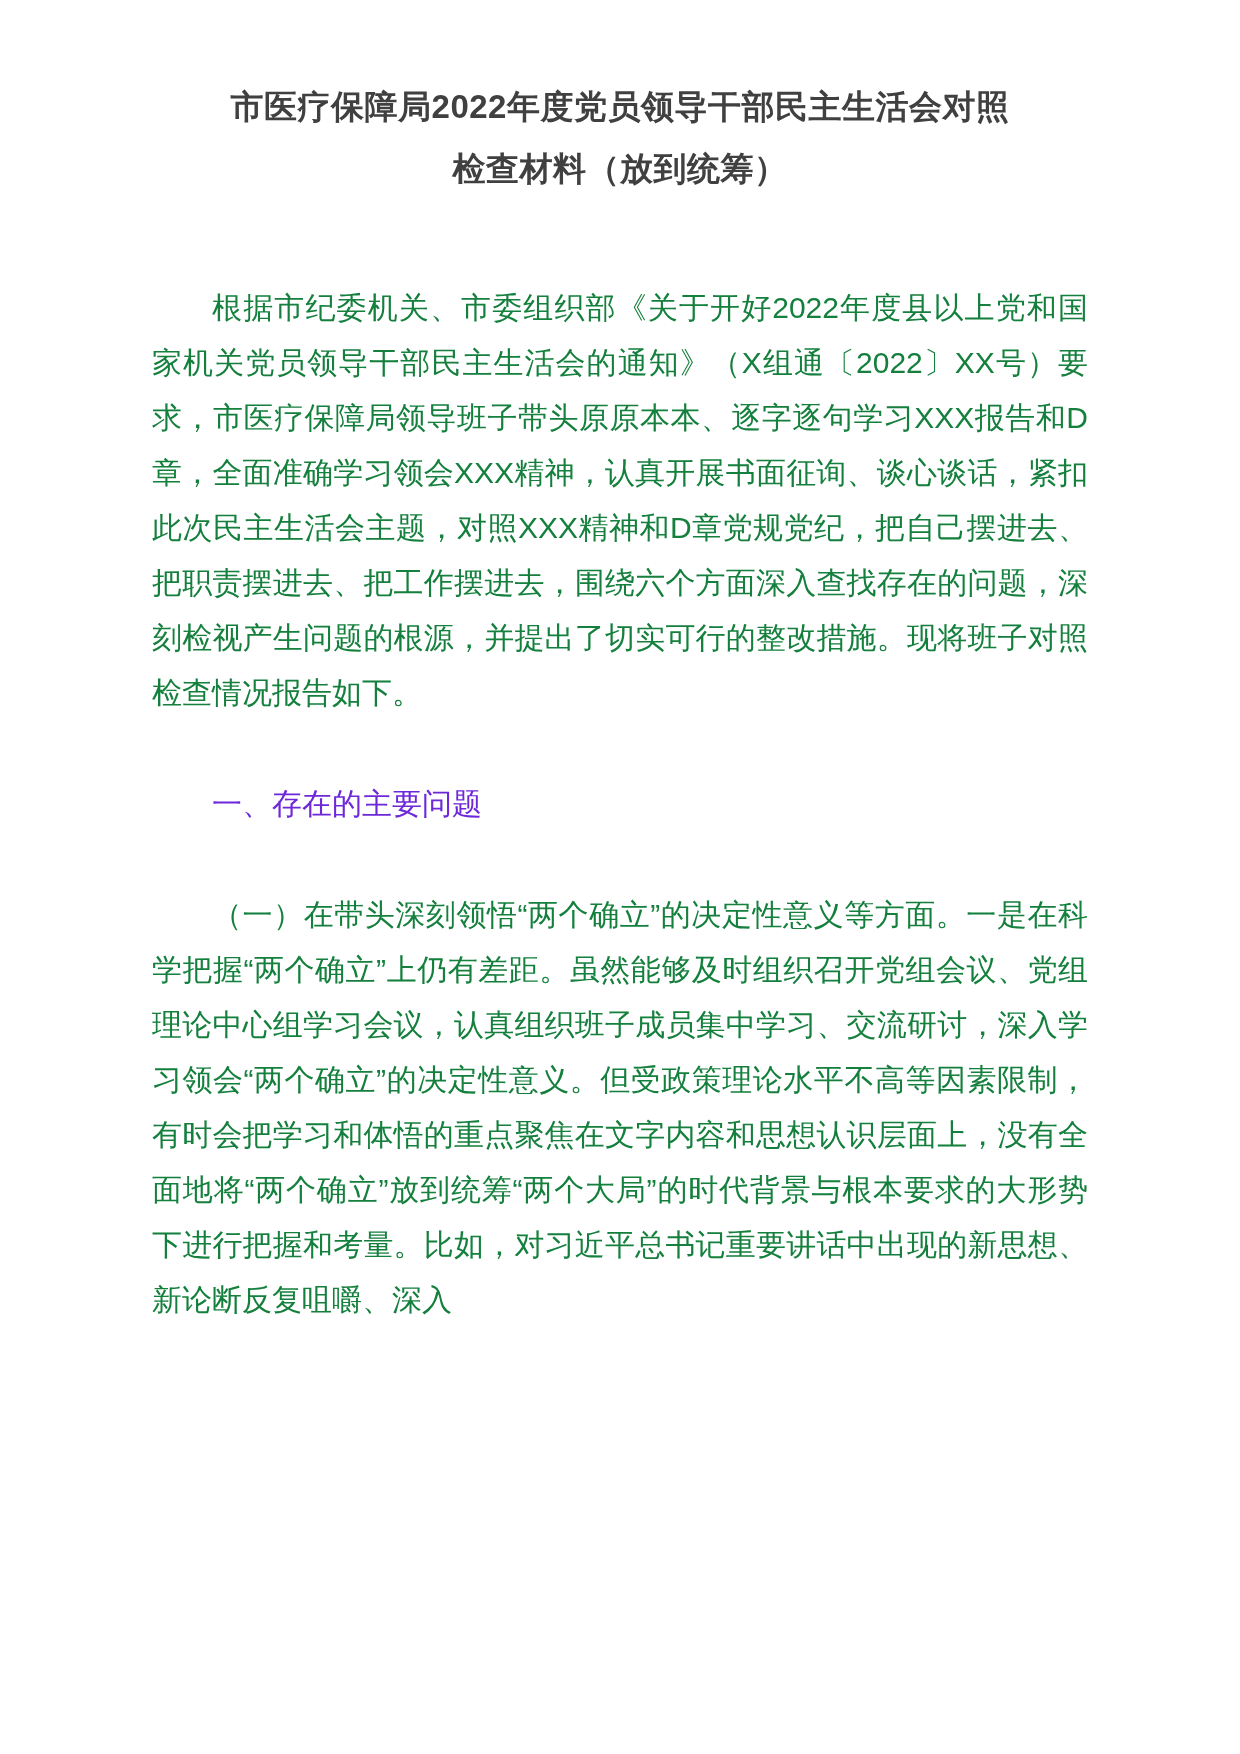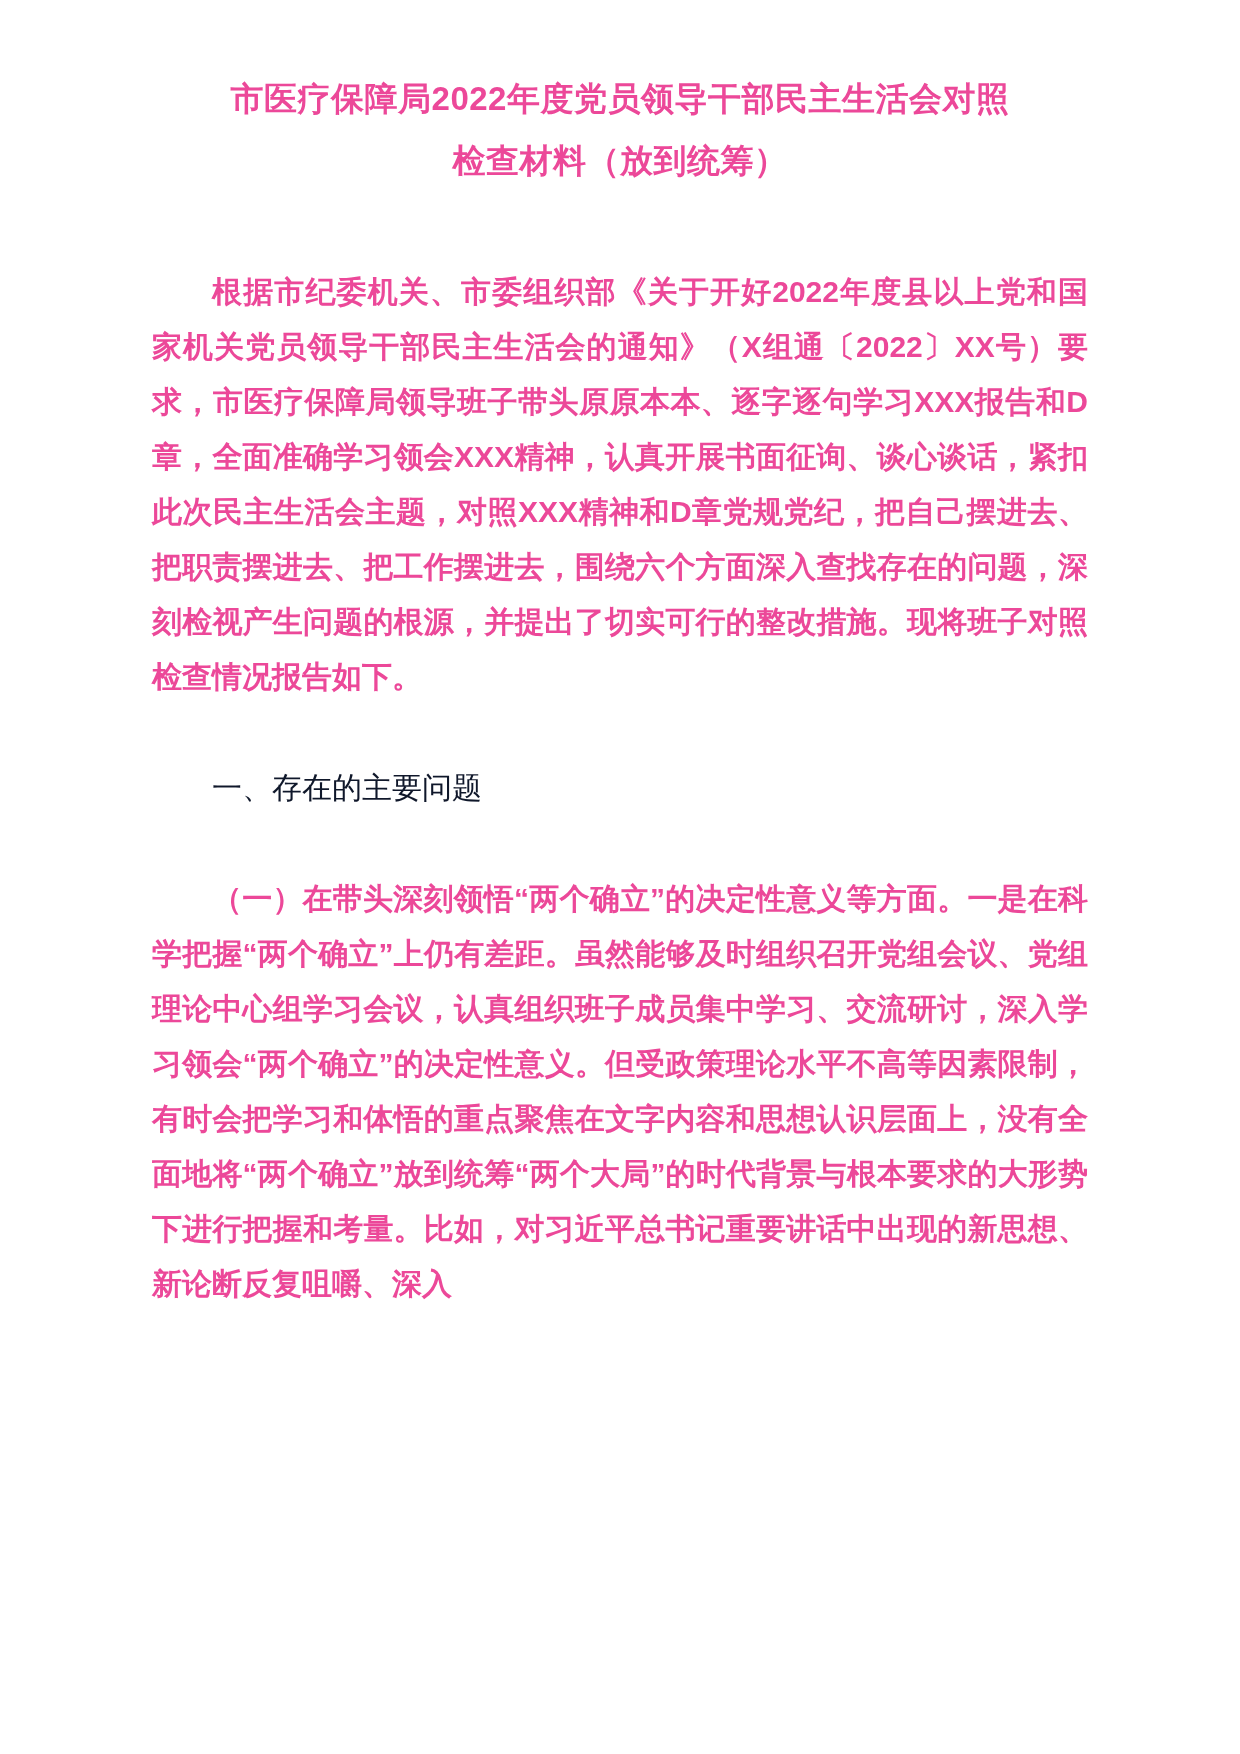--- a/index.html
+++ b/index.html
@@ -23,58 +23,58 @@
     overflow: hidden;
     background: #fff;
   }
   .content {
     position: absolute;
     left: 152px;
     top: 0;
     width: 936px;
   }
   .doc-title {
-    margin: 0;
+    margin: 8px;
     padding-top: 68px;
     text-align: center;
     font-size: 33px;
     font-weight: 700;
     line-height: 62px;
     letter-spacing: 0.5px;
-    color: #ec4899;
+    color: #404040;
   }
   .doc-title .title-line {
     display: block;
   }
   .body-para {
     margin: 0;
     font-size: 30px;
     line-height: 55px;
     text-align: justify;
     text-justify: inter-ideograph;
     text-indent: 2em;
-    color: #ec4899;
-    font-weight: 700;
+    color: #15803d;
+    font-weight: 400;
   }
   .gap-after-title {
     height: 72px;
   }
   .gap-para {
     height: 56px;
   }
   .gap-heading {
     height: 56px;
   }
   .section-heading {
     margin: 0;
     font-size: 30px;
     line-height: 55px;
     text-indent: 2em;
     font-weight: 400;
-    color: #0f172a;
+    color: #6d28d9;
   }
 </style>
 </head>
 <body>
 
 <div class="page">
   <div class="content">
 
     <h1 class="doc-title">
       <span class="title-line">市医疗保障局2022年度党员领导干部民主生活会对照</span>

